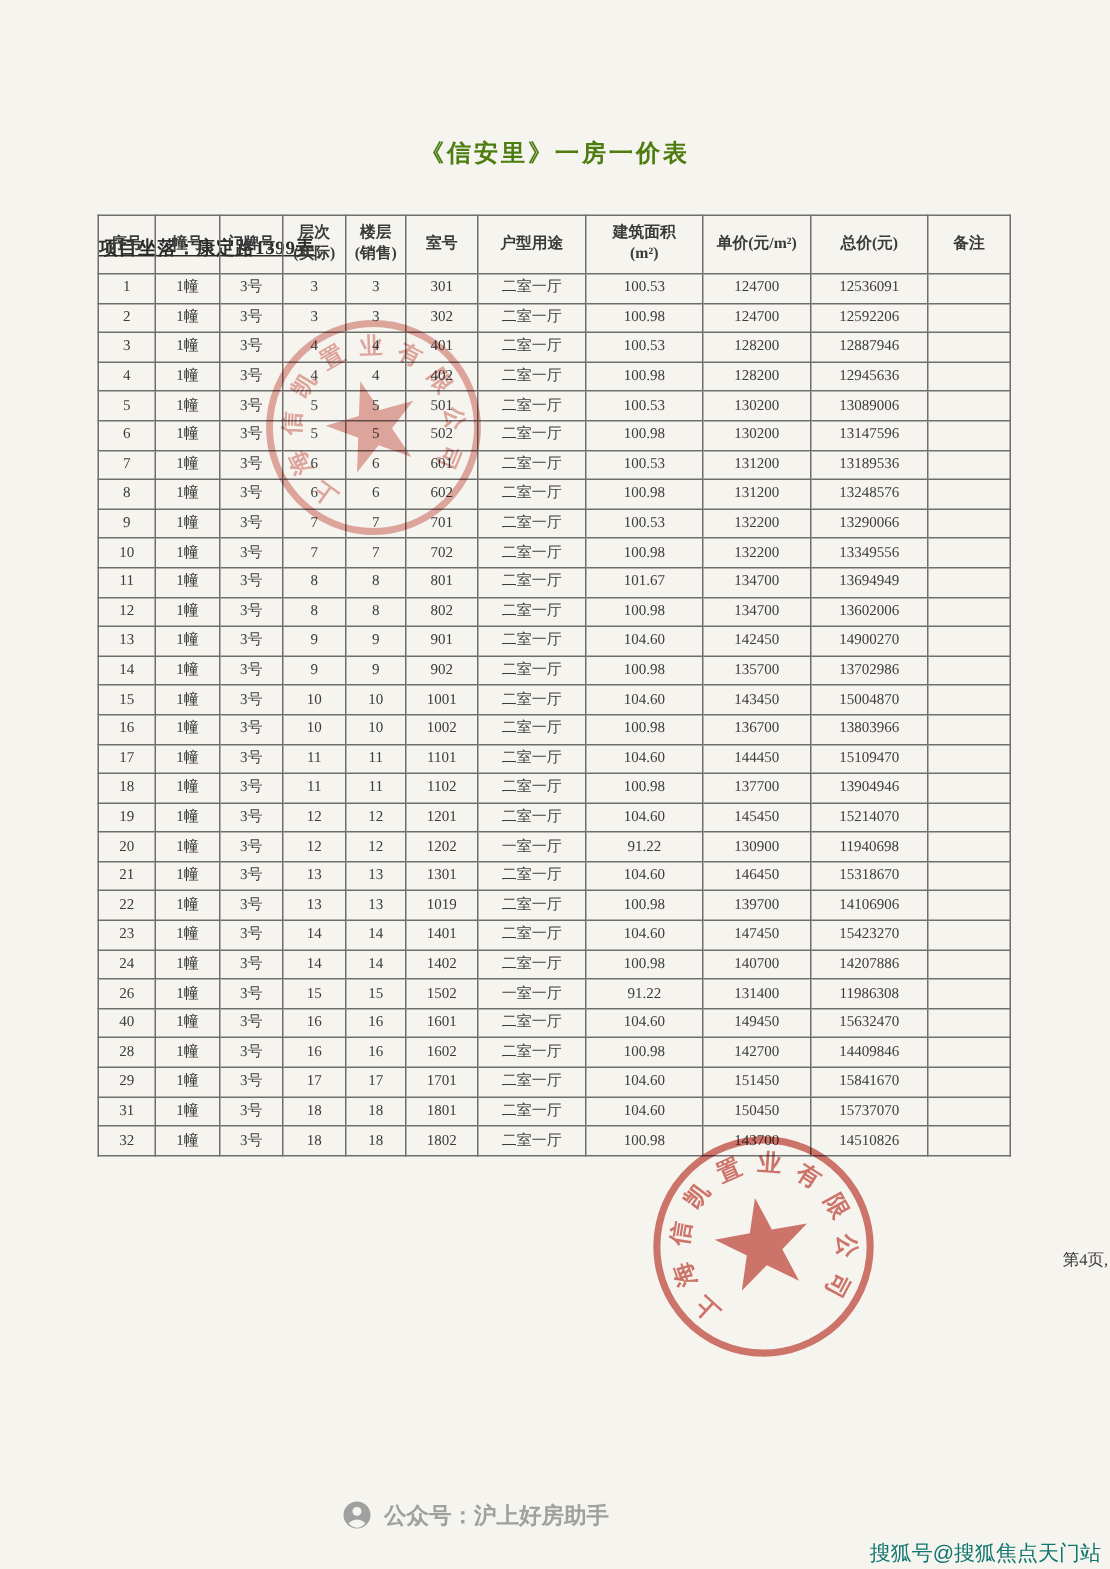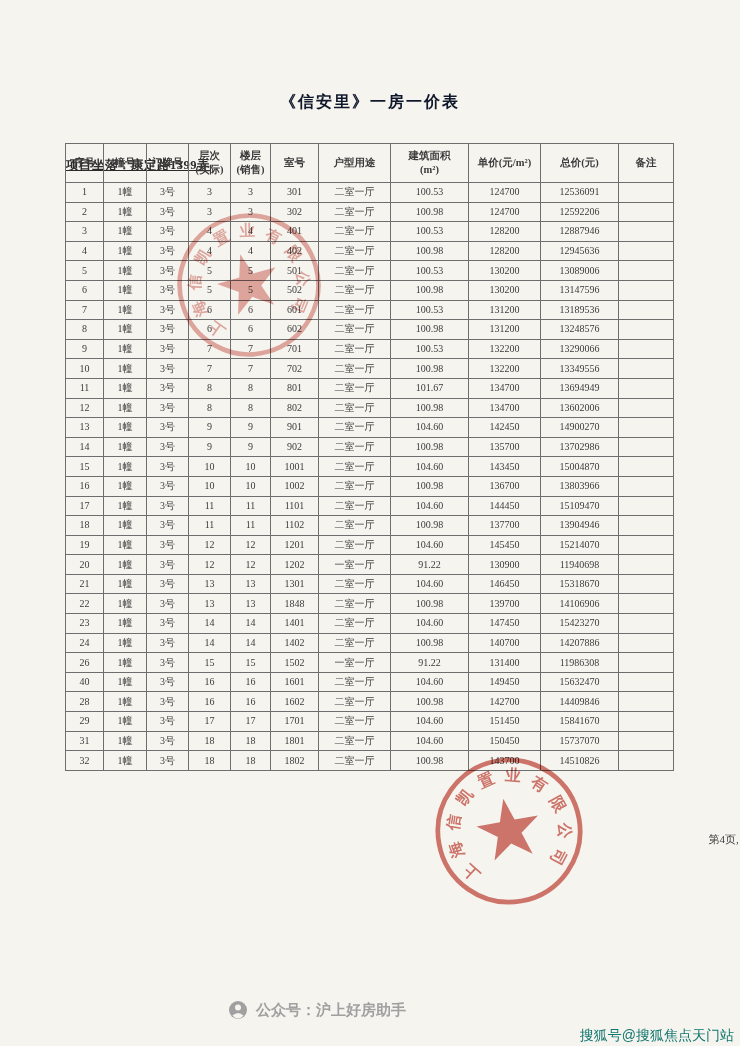--- a/index.html
+++ b/index.html
@@ -5,21 +5,21 @@
   html,body{margin:0;padding:0;}
   body{
     width:740px;height:1046px;position:relative;
     background:#f6f4ef;
     font-family:"Liberation Serif","DejaVu Serif",serif;
     overflow:hidden;
   }
   .sheet{position:absolute;inset:0;}
   .title{
     position:absolute;top:92px;left:0;width:740px;text-align:center;
-    font-size:16px;font-weight:bold;color:#0f172a;letter-spacing:2px;
+    font-size:16px;font-weight:bold;color:#4d7c0f;letter-spacing:2px;
   }
   .location{
     position:absolute;top:122px;left:66px;
     font-size:12.5px;font-weight:bold;color:#2b2b2b;
     text-decoration:underline;letter-spacing:0.5px;margin-top:35px;
   }
   table.price{
     position:absolute;top:143px;left:65px;width:608px;
     border-collapse:collapse;table-layout:fixed;
   }
@@ -368,21 +368,21 @@
           <td>146450</td>
           <td>15318670</td>
           <td></td>
         </tr>
         <tr>
           <td>22</td>
           <td>1幢</td>
           <td>3号</td>
           <td>13</td>
           <td>13</td>
-          <td>1848</td>
+          <td>1019</td>
           <td>二室一厅</td>
           <td>100.98</td>
           <td>139700</td>
           <td>14106906</td>
           <td></td>
         </tr>
         <tr>
           <td>23</td>
           <td>1幢</td>
           <td>3号</td>

